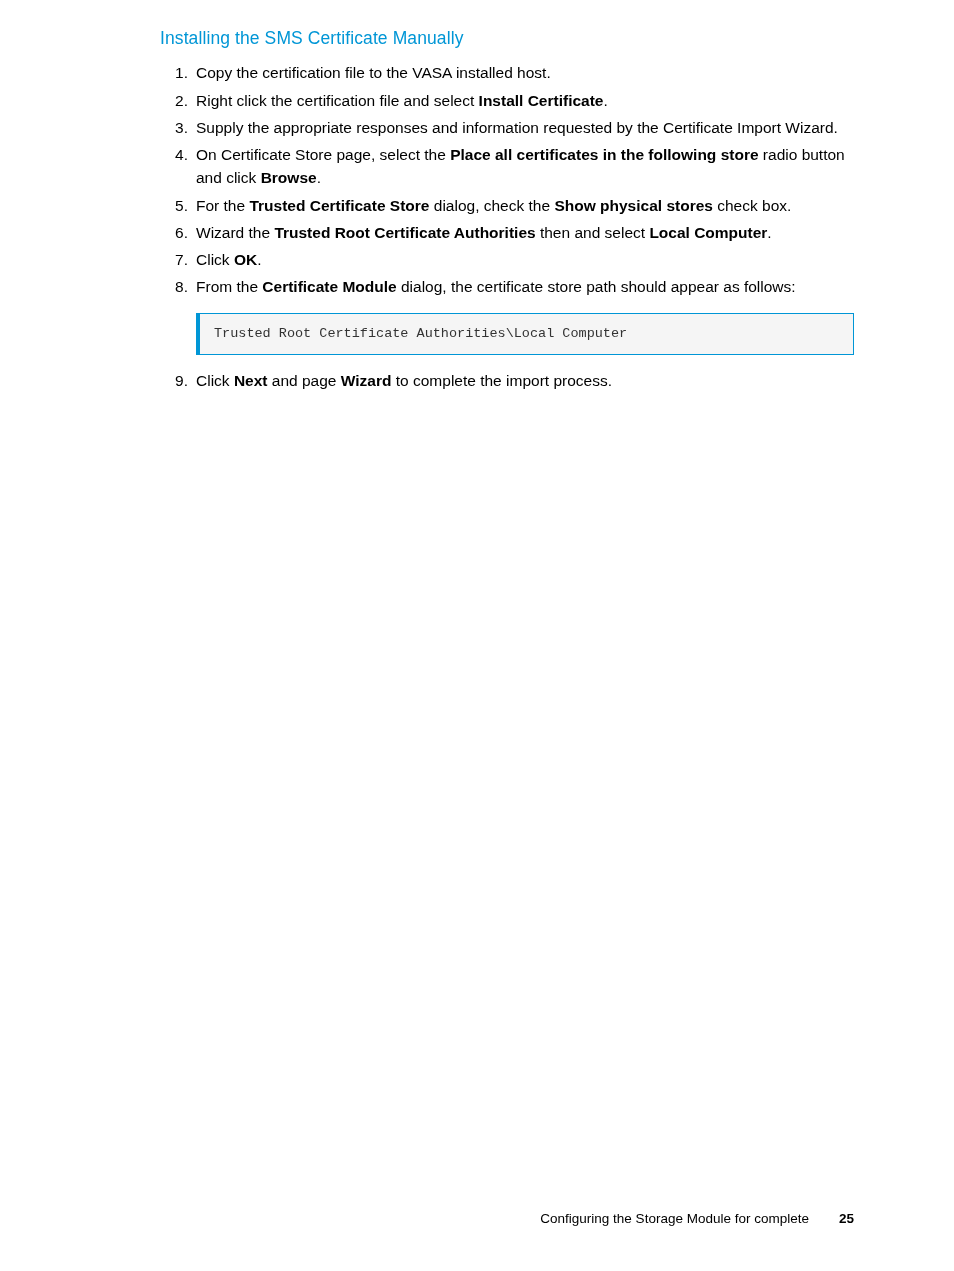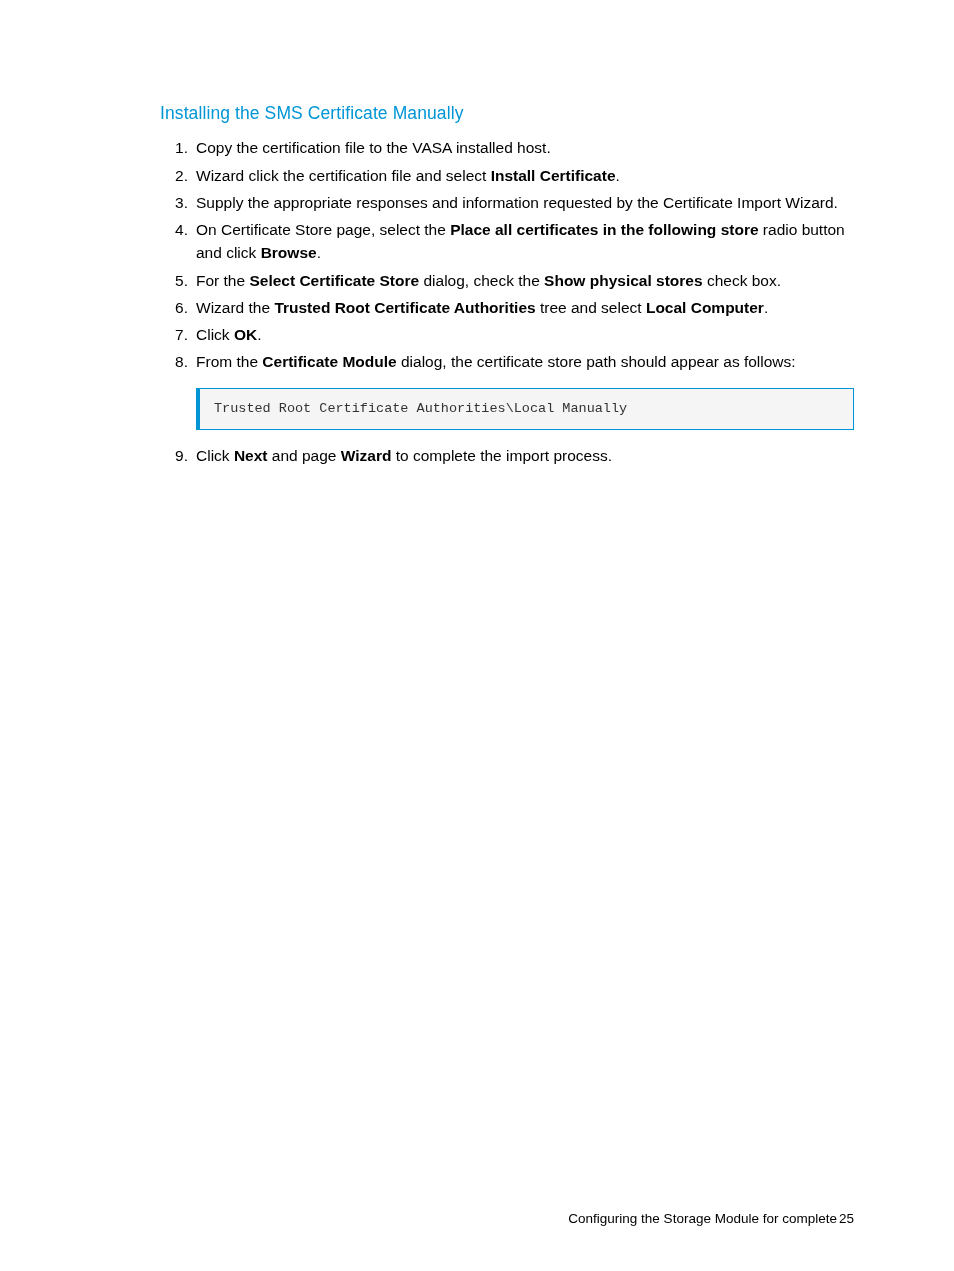--- a/index.html
+++ b/index.html
@@ -9,22 +9,21 @@
     font-family: Arial, Helvetica, sans-serif;
     color: #000;
     font-size: 15.5px;
     line-height: 1.5;
     width: 954px;
     height: 1271px;
     position: relative;
   }
   .page {
     box-sizing: border-box;
-    padding: 56px 100px 0 160px;
-    margin-top: 44px;
+    padding: 25px 100px 0 160px;
   }
   .section-title {
     color: #0096d6;
     font-size: 17.5px;
     font-weight: 400;
     margin: 0 0 10px 0;
     letter-spacing: 0.1px;
   }
   ol.steps {
     margin: 0;
@@ -58,57 +57,57 @@
     white-space: pre;
     overflow-x: auto;
   }
   .footer {
     position: absolute;
     bottom: 42px;
     right: 100px;
     font-size: 13.5px;
     color: #000;
   }
-  .footer .pagenum { margin-left: 2px; }
+  .footer .pagenum { margin-left: 30px; font-weight: bold; }
 </style>
 </head>
 <body>
 
 <div class="page">
 
   <div class="section-title">Installing the SMS Certificate Manually</div>
 
   <ol class="steps">
     <li>
       <span>Copy the certification file to the VASA installed host.</span>
     </li>
     <li>
-      <span>Wizard click the certification file and select </span><span class="bold">Install Certificate</span><span>.</span>
+      <span>Right click the certification file and select </span><span class="bold">Install Certificate</span><span>.</span>
     </li>
     <li>
       <span>Supply the appropriate responses and information requested by the Certificate Import Wizard.</span>
     </li>
     <li>
       <span>On Certificate Store page, select the </span><span class="bold">Place all certificates in the following store</span><span> radio button and click </span><span class="bold">Browse</span><span>.</span>
     </li>
     <li>
-      <span>For the </span><span class="bold">Select Certificate Store</span><span> dialog, check the </span><span class="bold">Show physical stores</span><span> check box.</span>
+      <span>For the </span><span class="bold">Trusted Certificate Store</span><span> dialog, check the </span><span class="bold">Show physical stores</span><span> check box.</span>
     </li>
     <li>
-      <span>Wizard the </span><span class="bold">Trusted Root Certificate Authorities</span><span> tree and select </span><span class="bold">Local Computer</span><span>.</span>
+      <span>Wizard the </span><span class="bold">Trusted Root Certificate Authorities</span><span> then and select </span><span class="bold">Local Computer</span><span>.</span>
     </li>
     <li>
       <span>Click </span><span class="bold">OK</span><span>.</span>
     </li>
     <li>
       <span>From the </span><span class="bold">Certificate Module</span><span> dialog, the certificate store path should appear as follows:</span>
     </li>
   </ol>
 
-  <div class="codebox">Trusted Root Certificate Authorities\Local Manually</div>
+  <div class="codebox">Trusted Root Certificate Authorities\Local Computer</div>
 
   <ol class="steps" start="9" style="counter-reset: step 8;">
     <li>
       <span>Click </span><span class="bold">Next</span><span> and page </span><span class="bold">Wizard</span><span> to complete the import process.</span>
     </li>
   </ol>
 
 </div>
 
 <div class="footer">

